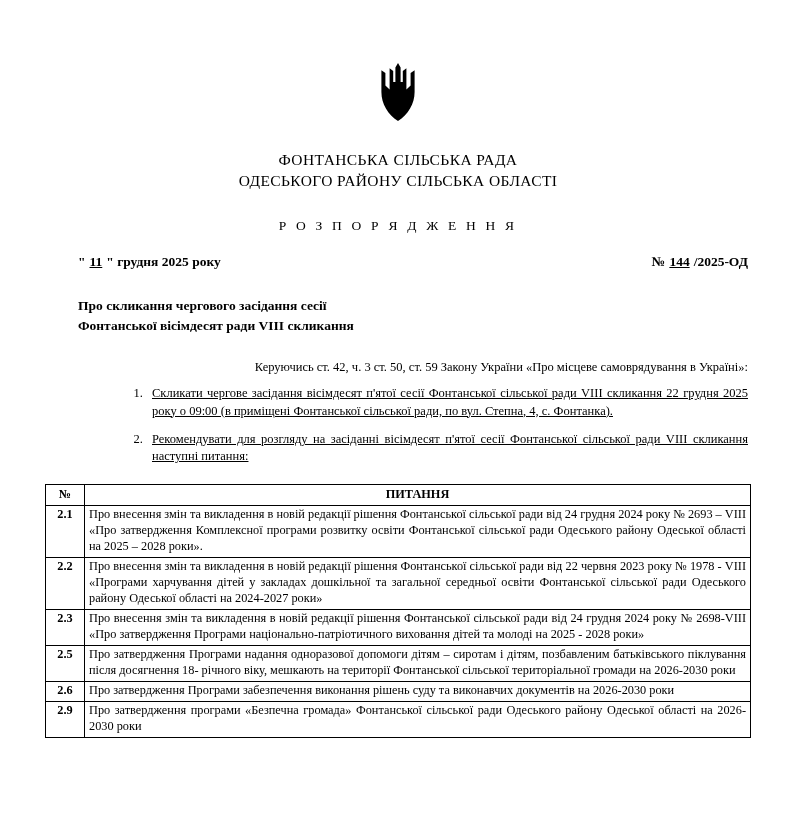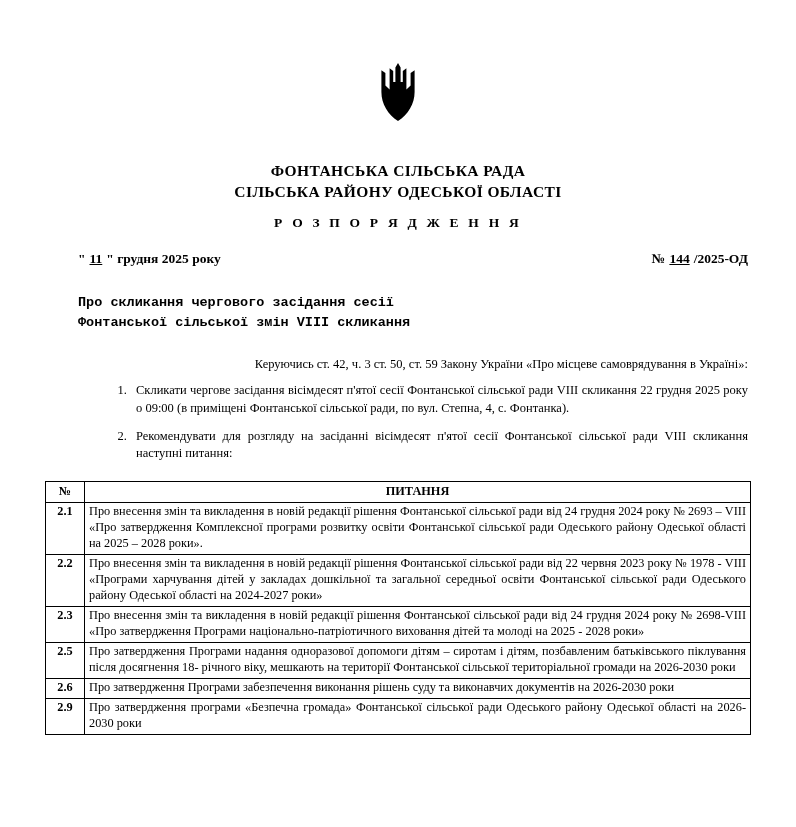--- a/index.html
+++ b/index.html
@@ -25,35 +25,35 @@
     text-align: center;
     padding-top: 62px;
   }
   .emblem {
     display: inline-block;
     width: 46px;
     height: 62px;
   }
   .org-title {
     text-align: center;
-    font-weight: bold;
+    font-weight: normal;
     font-size: 15.5px;
     letter-spacing: 0.4px;
-    margin-top: 33px;
+    margin-top: 22px;
     line-height: 1.35;
   }
   .org-title .line2 {
     display: block;
   }
   .doc-type {
     text-align: center;
-    font-weight: bold;
+    font-weight: normal;
     font-size: 13.5px;
     letter-spacing: 3.2px;
-    margin-top: 12px;
+    margin-top: 26px;
   }
   .date-row {
     margin-top: 20px;
     padding: 0 48px 0 78px;
     font-size: 13.5px;
     font-weight: bold;
     display: flex;
     justify-content: space-between;
     align-items: baseline;
   }
@@ -65,34 +65,34 @@
   .date-right .u {
     text-decoration: underline;
     padding: 0 4px;
   }
   .subject {
     margin-top: 26px;
     padding-left: 78px;
     font-weight: bold;
     font-size: 13.5px;
     line-height: 1.5;
-    font-family: Liberation Mono, monospace;
   }
   .intro {
     margin-top: 24px;
     padding-left: 103px;
     padding-right: 48px;
     font-size: 12.5px;
     text-align: right;
   }
   ol.items {
-    margin: 10px 0 0 0;
+    margin: 10px 0 0 16px;
     padding-left: 130px;
     padding-right: 48px;
     font-size: 12.5px;
+    text-decoration: underline;
   }
   ol.items li {
     margin-bottom: 11px;
     line-height: 1.38;
     text-align: justify;
     padding-left: 6px;
   }
   table.questions {
     margin: 8px auto 0 auto;
     border-collapse: collapse;
@@ -134,38 +134,38 @@
       <svg viewBox="0 0 46 62" width="46" height="62" aria-hidden="true">
         <g fill="#000000">
           <path d="M23 1 L25.6 5.5 L25.6 20 L27.8 20 L27.8 9 L31.4 6.3 L31.4 27.5 L35.6 23.5 L35.6 11 L39.6 8.2 L39.6 30 C39.6 42 33 52.5 23 59 C13 52.5 6.4 42 6.4 30 L6.4 8.2 L10.4 11 L10.4 23.5 L14.6 27.5 L14.6 6.3 L18.2 9 L18.2 20 L20.4 20 L20.4 5.5 Z"></path>
         </g>
       </svg>
     </span>
   </div>
 
   <div class="org-title">
     <span>ФОНТАНСЬКА СІЛЬСЬКА РАДА</span>
-    <span class="line2">СІЛЬСЬКА РАЙОНУ ОДЕСЬКОЇ ОБЛАСТІ</span>
+    <span class="line2">ОДЕСЬКОГО РАЙОНУ СІЛЬСЬКА ОБЛАСТІ</span>
   </div>
 
   <div class="doc-type">Р О З П О Р Я Д Ж Е Н Н Я</div>
 
   <div class="date-row">
     <div class="date-left">
       <span>"</span><span class="u">11</span><span>"</span>
       <span>грудня 2025 року</span>
     </div>
     <div class="date-right">
       <span>№</span><span class="u">144</span><span>/2025-ОД</span>
     </div>
   </div>
 
   <div class="subject">
     <div>Про скликання чергового засідання сесії</div>
-    <div>Фонтанської сільської змін VIII скликання</div>
+    <div>Фонтанської вісімдесят ради VIII скликання</div>
   </div>
 
   <div class="intro">Керуючись ст. 42, ч. 3 ст. 50, ст. 59 Закону України «Про місцеве самоврядування в Україні»:</div>
 
   <ol class="items">
     <li>Скликати чергове засідання вісімдесят п'ятої сесії Фонтанської сільської ради VIII скликання 22 грудня 2025 року о 09:00 (в приміщені Фонтанської сільської ради, по вул. Степна, 4, с. Фонтанка).</li>
     <li>Рекомендувати для розгляду на засіданні вісімдесят п'ятої сесії Фонтанської сільської ради VIII скликання наступні питання:</li>
   </ol>
 
   <div class="clipped">

